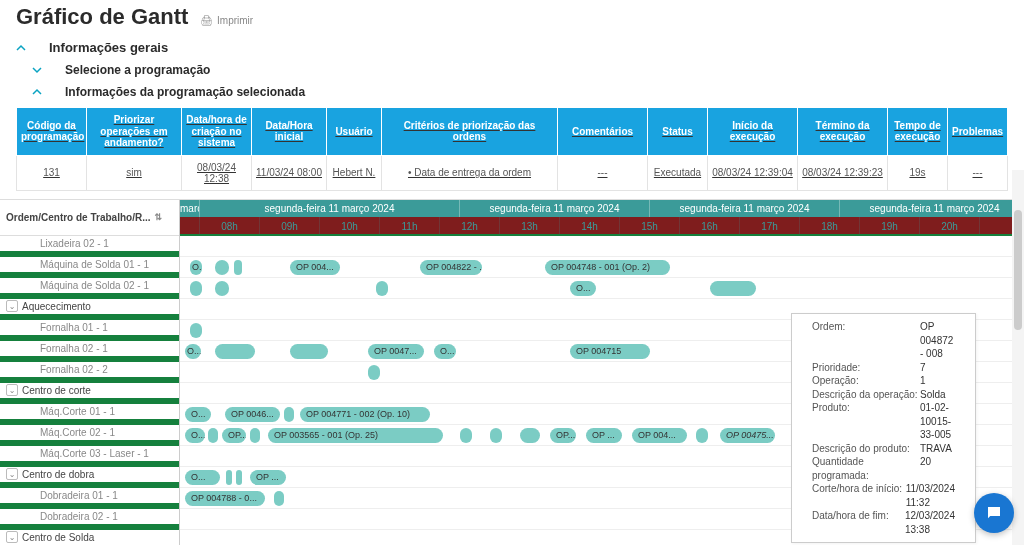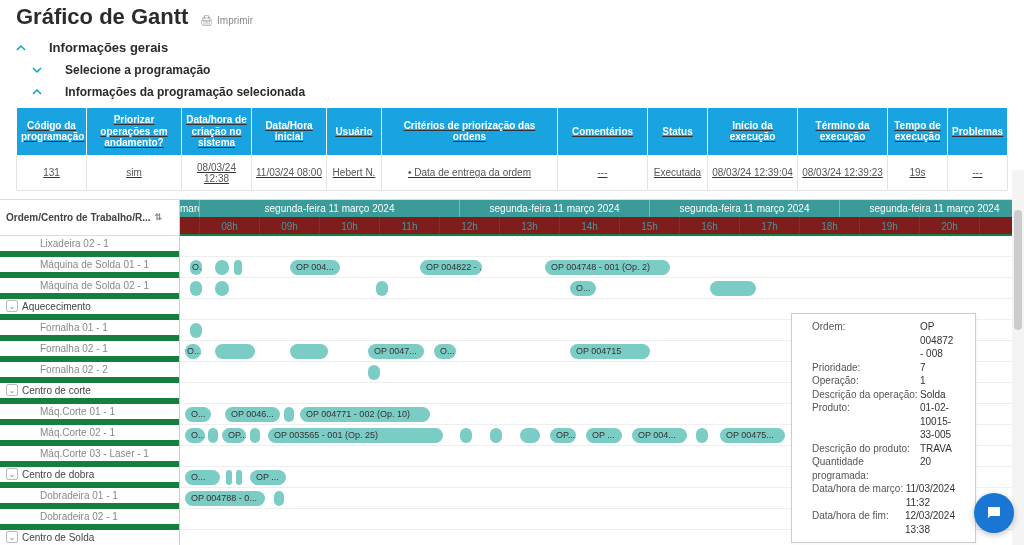--- a/index.html
+++ b/index.html
@@ -285,21 +285,21 @@
           <div class="bar" style="left: 42px; width: 24px;">OP...</div>
           <div class="bar small" style="left: 70px; width: 10px;"></div>
           <div class="bar" style="left: 88px; width: 175px;">OP 003565 - 001 (Op. 25)</div>
           <div class="bar small" style="left: 280px; width: 12px;"></div>
           <div class="bar small" style="left: 310px; width: 12px;"></div>
           <div class="bar" style="left: 340px; width: 20px;"></div>
           <div class="bar" style="left: 370px; width: 26px;">OP...</div>
           <div class="bar" style="left: 406px; width: 36px;">OP ...</div>
           <div class="bar" style="left: 452px; width: 55px;">OP 004...</div>
           <div class="bar small" style="left: 516px; width: 12px;"></div>
-          <div class="bar" style="left: 540px; width: 65px;">OP 00475...</div>
+          <div class="bar" style="left: 540px; width: 55px; font-style: italic;">OP 00475...</div>
         </div>
         <div class="grow"></div>
         <div class="grow">
           <div class="bar" style="left: 5px; width: 35px;">O...</div>
           <div class="bar small" style="left: 46px; width: 6px;"></div>
           <div class="bar small" style="left: 56px; width: 6px;"></div>
           <div class="bar" style="left: 70px; width: 36px;">OP ...</div>
         </div>
         <div class="grow">
           <div class="bar" style="left: 5px; width: 80px;">OP 004788 - 0...</div>
@@ -333,21 +333,21 @@
     </div>
     <div class="trow">
       <span class="lbl">Descrição do produto:</span>
       <span class="val">TRAVA</span>
     </div>
     <div class="trow">
       <span class="lbl">Quantidade programada:</span>
       <span class="val">20</span>
     </div>
     <div class="trow">
-      <span class="lbl">Data/hora de março:</span>
+      <span class="lbl">Corte/hora de início:</span>
       <span class="val">11/03/2024 11:32</span>
     </div>
     <div class="trow">
       <span class="lbl">Data/hora de fim:</span>
       <span class="val">12/03/2024 13:38</span>
     </div>
   </div>
 
 <div class="vscroll">
     <div class="thumb"></div>

